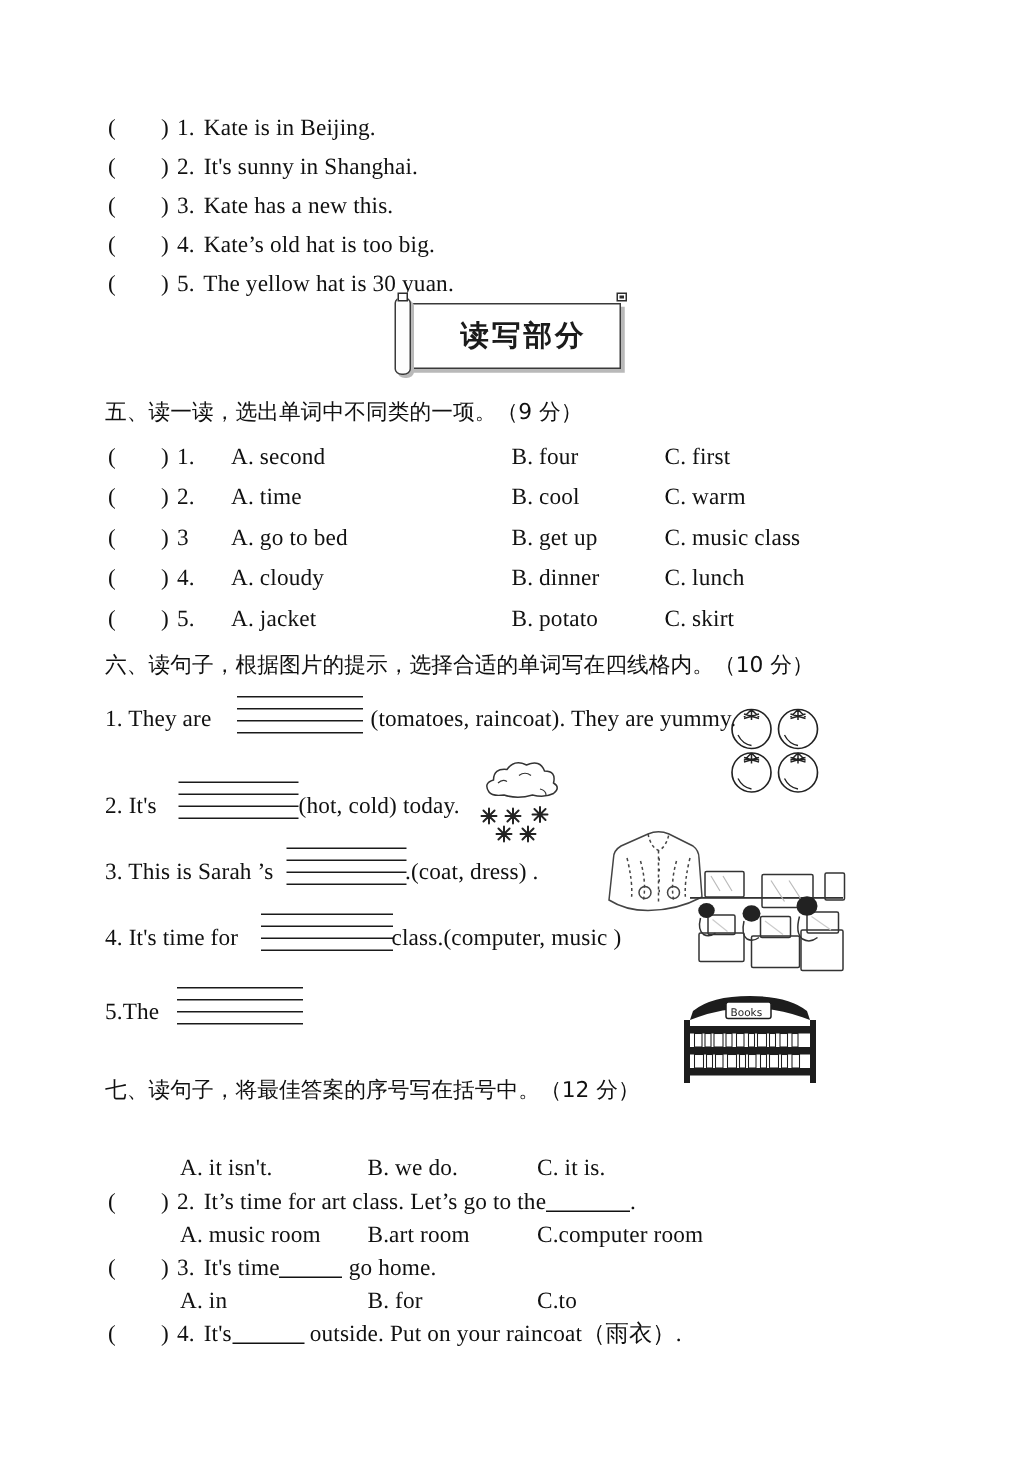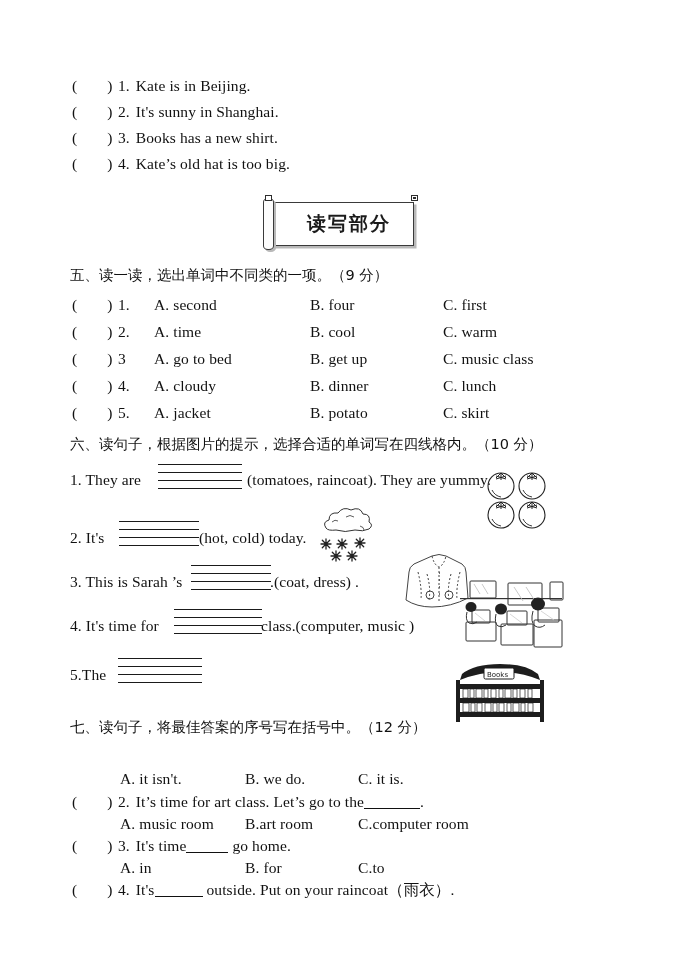--- a/index.html
+++ b/index.html
@@ -102,21 +102,21 @@
     left: 70px;
     font-family: "DejaVu Sans", sans-serif;
     font-size: 14.5px;
     line-height: 1;
     white-space: nowrap;
     color: #111;
   }
 
   
   .col-a { position: absolute; }
-  .col-b { position: absolute; }
+  .col-b { position: absolute; margin-left: 31px; }
   .col-c { position: absolute; }
 
   
   .grid4 {
     position: absolute;
     height: 26px;
   }
   .grid4 i {
     position: absolute;
     left: 0;
@@ -146,24 +146,27 @@
 
 <div class="page">
 
   <div class="tf-row" style="top:78px">
     <span class="paren"><span class="o">(</span>)</span><span class="item-num">1.</span> <span>Kate is in Beijing.</span>
   </div>
   <div class="tf-row" style="top:104px">
     <span class="paren"><span class="o">(</span>)</span><span class="item-num">2.</span> <span>It's sunny in Shanghai.</span>
   </div>
   <div class="tf-row" style="top:130px">
-    <span class="paren"><span class="o">(</span>)</span><span class="item-num">3.</span> <span>Books has a new shirt.</span>
+    <span class="paren"><span class="o">(</span>)</span><span class="item-num">3.</span> <span>Kate has a new this.</span>
   </div>
   <div class="tf-row" style="top:156px">
     <span class="paren"><span class="o">(</span>)</span><span class="item-num">4.</span> <span>Kate’s old hat is too big.</span>
+  </div>
+  <div class="tf-row" style="top:182px">
+    <span class="paren"><span class="o">(</span>)</span><span class="item-num">5.</span> <span>The yellow hat is 30 yuan.</span>
   </div>
 
   <div class="banner">
     <div class="roller"></div>
     <div class="knob-l"></div>
     <div class="knob-r"></div>
     <div class="banner-title">读写部分</div>
   </div>
 
   <div class="sec-head" style="top:268px">五、读一读，选出单词中不同类的一项。（9 分）</div>

